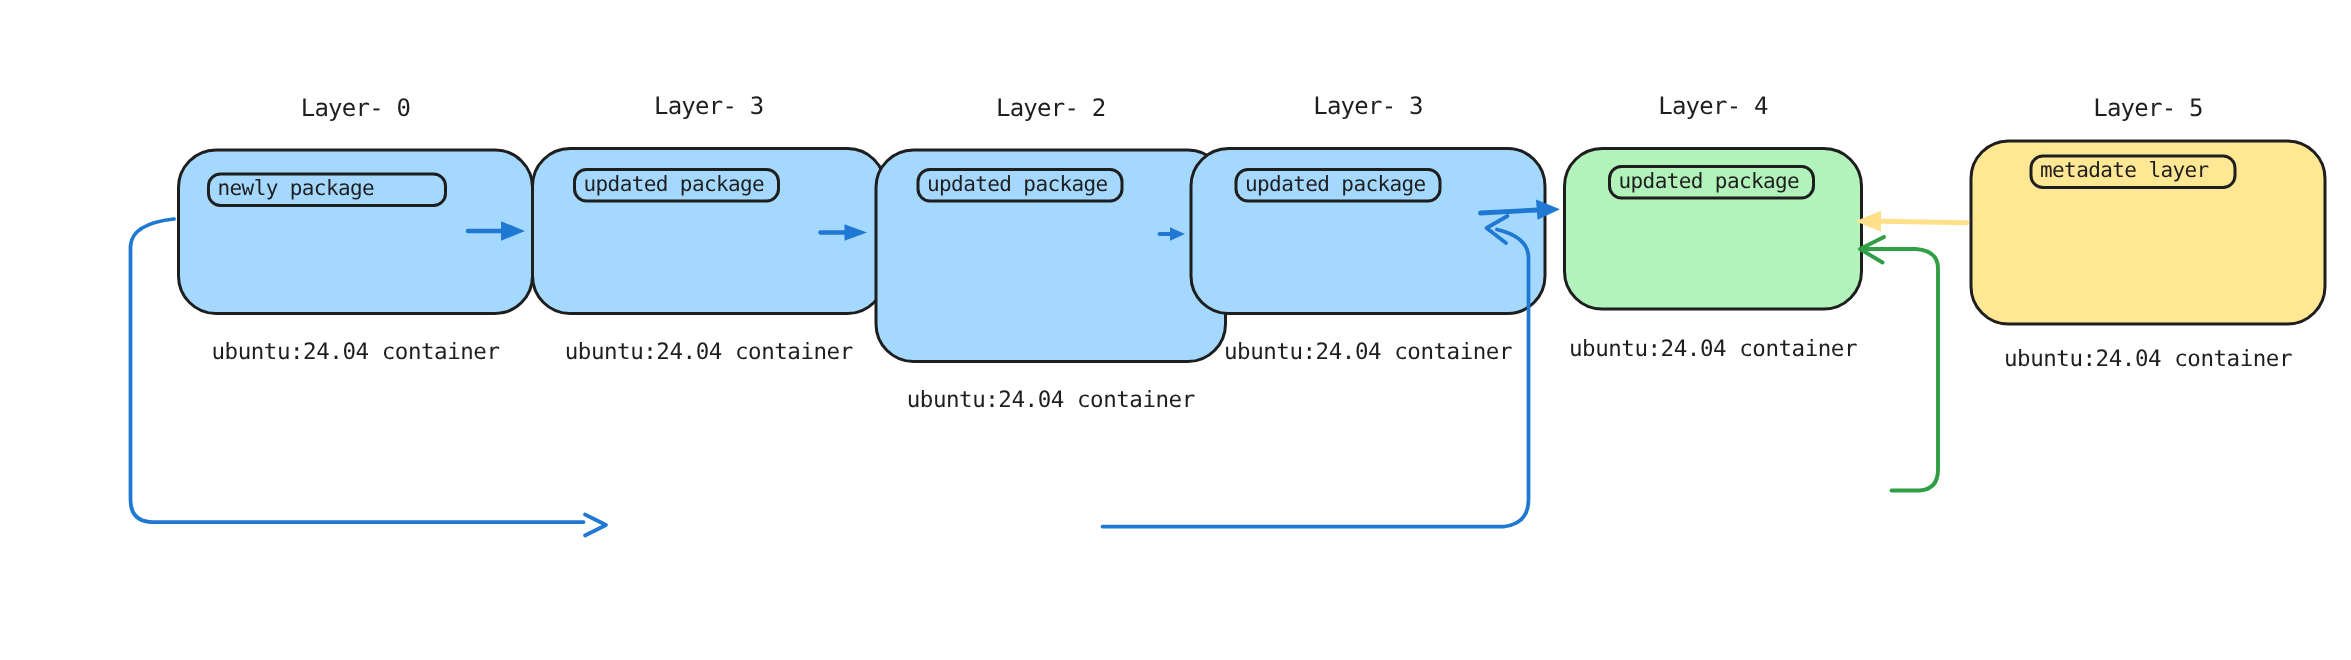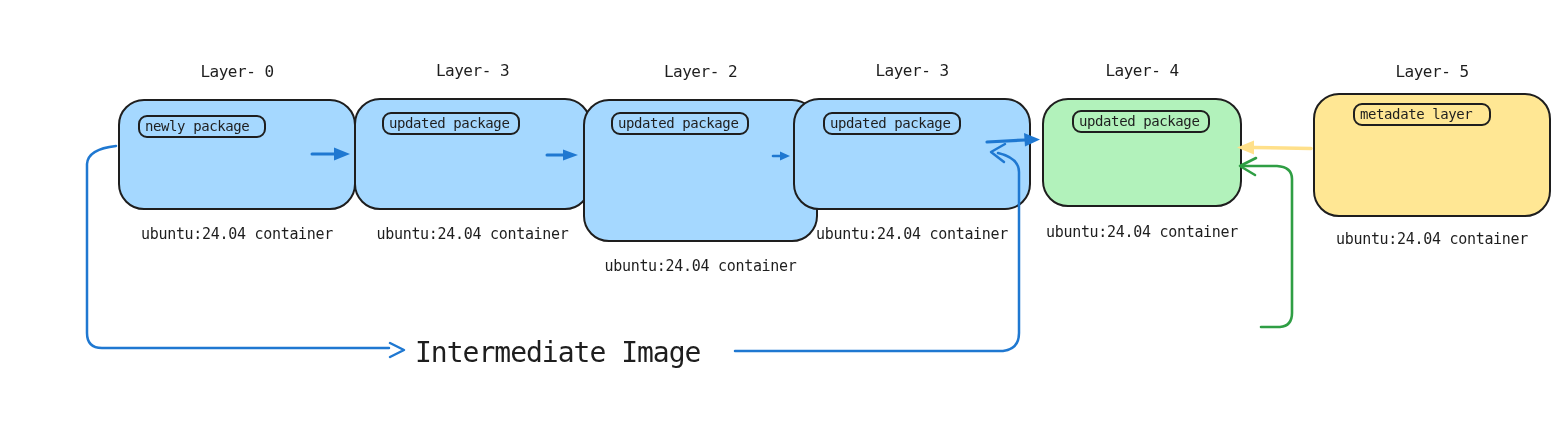--- a/index.html
+++ b/index.html
@@ -63,21 +63,21 @@
   }
 </style>
 </head>
 <body>
 
 <div id="canvas">
 
   <div class="layer" style="left:118px;top:99px;width:190px;height:111px;">
     <div class="layer-title">Layer- 0</div>
     <div class="layer-box" style="background-color: rgb(165, 216, 255);">
-      <div class="package-label" style="margin:14px 0 0 18px;width:128px;">newly package</div>
+      <div class="package-label" style="margin:14px 0 0 18px;width:160px;">newly package</div>
     </div>
     <div class="layer-caption">ubuntu:24.04 container</div>
   </div>
 
   <div class="layer" style="left:354px;top:98px;width:189px;height:112px;">
     <div class="layer-title">Layer- 3</div>
     <div class="layer-box" style="background-color: rgb(165, 216, 255);">
       <div class="package-label" style="margin:12px 0 0 26px;">updated package</div>
     </div>
     <div class="layer-caption">ubuntu:24.04 container</div>
@@ -108,21 +108,20 @@
   </div>
 
   <div class="layer" style="left:1313px;top:93px;width:190px;height:124px;">
     <div class="layer-title" style="top:-31px;">Layer- 5</div>
     <div class="layer-box" style="background-color: rgb(255, 231, 148);">
       <div class="package-label" style="margin:8px 0 0 38px;">metadate layer</div>
     </div>
     <div class="layer-caption" style="top:calc(100% + 13px);">ubuntu:24.04 container</div>
   </div>
 
-  <div class="annotation" style="left:415px;top:336px;">Intermediate Image</div>
 
   <svg id="arrows" viewBox="0 0 1567 440" xmlns="http://www.w3.org/2000/svg">
 
     <g>
       <path d="M312,154 H334" style="stroke:var(--arrow-blue);stroke-width:3;fill:none;stroke-linecap:round;"></path>
       <polygon points="334,147.5 350,154 334,160.5" style="fill:var(--arrow-blue);"></polygon>
     </g>
 
     <g>
       <path d="M547,155 H563" style="stroke:var(--arrow-blue);stroke-width:3;fill:none;stroke-linecap:round;"></path>

